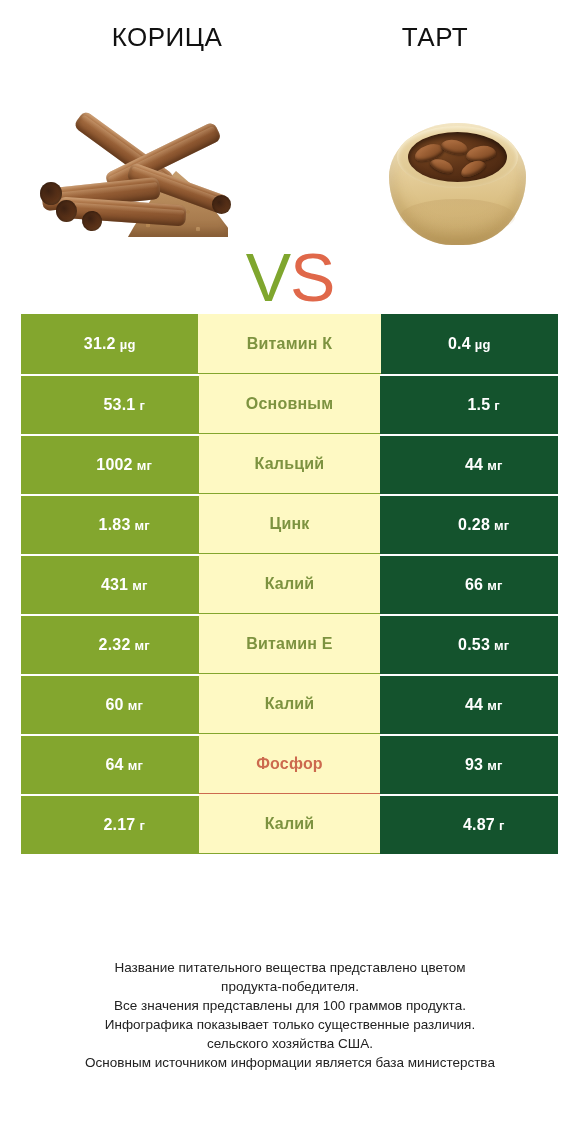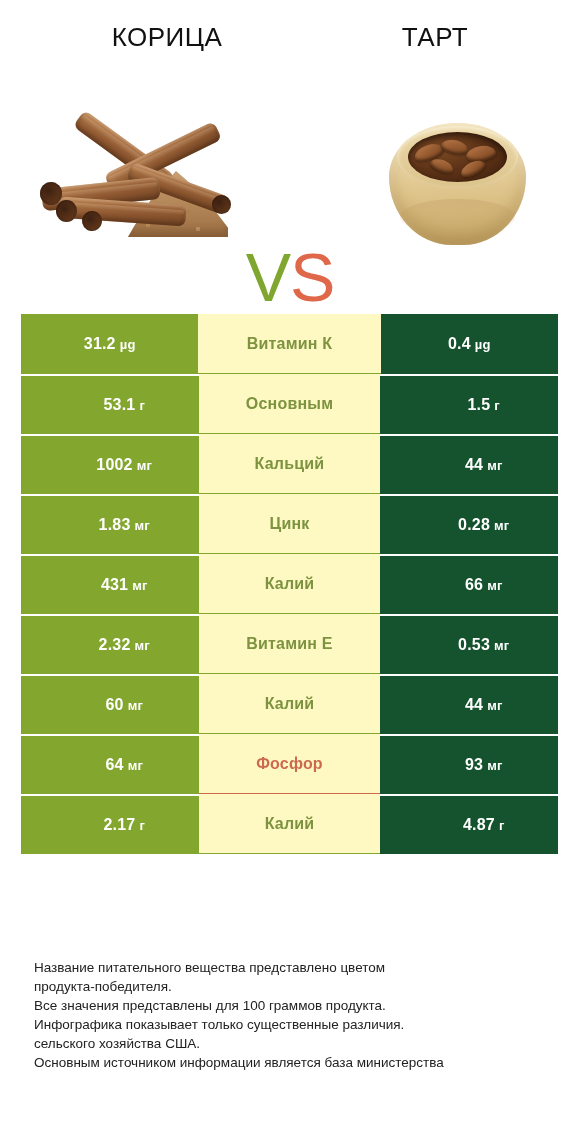--- a/index.html
+++ b/index.html
@@ -126,21 +126,21 @@
   .nutrient.green  { color: #7d9340; }
   .nutrient.orange { color: #cc6a4e; }
 
   
   .row + .row .cell-left,
   .row + .row .cell-right { border-top: 2px solid #ffffff; padding-left: 29px; }
 
   
   .footer {
     position: absolute; left: 0; top: 958px; width: 580px;
-    text-align: left; color: #222; font-size: 13.5px; line-height: 19px;
+    text-align: center; color: #222; font-size: 13.5px; line-height: 19px;
     padding: 0 34px;
   }
   .footer p { margin: 0; }
 </style>
 </head>
 <body>
 
 <div class="page">
 
   <div class="header">

